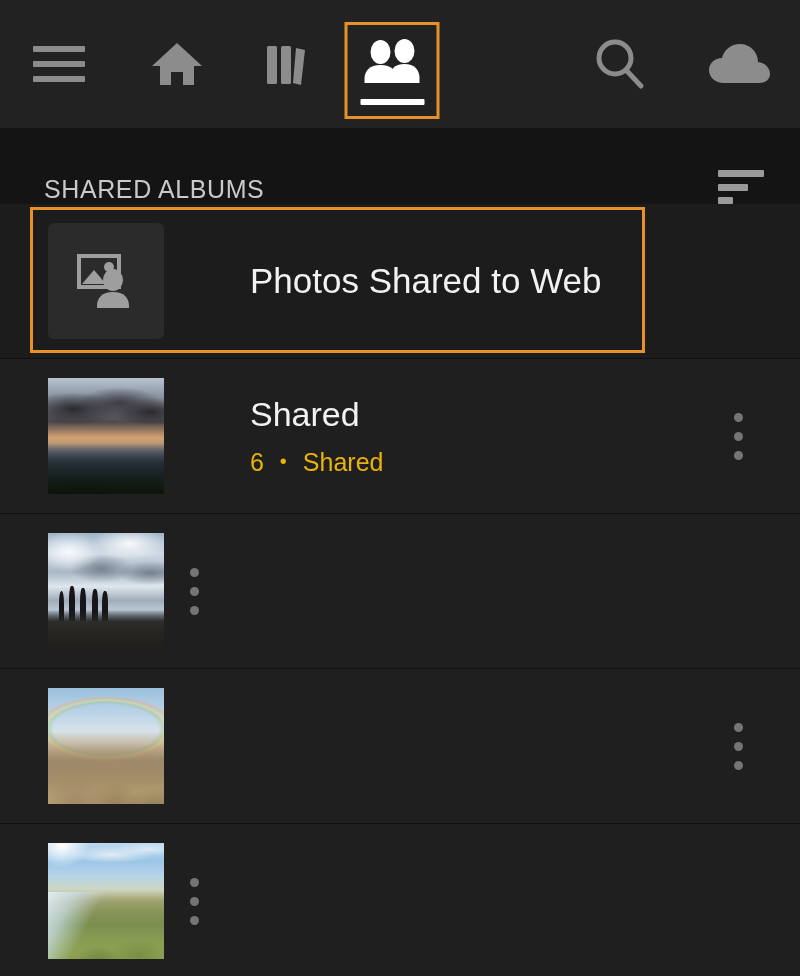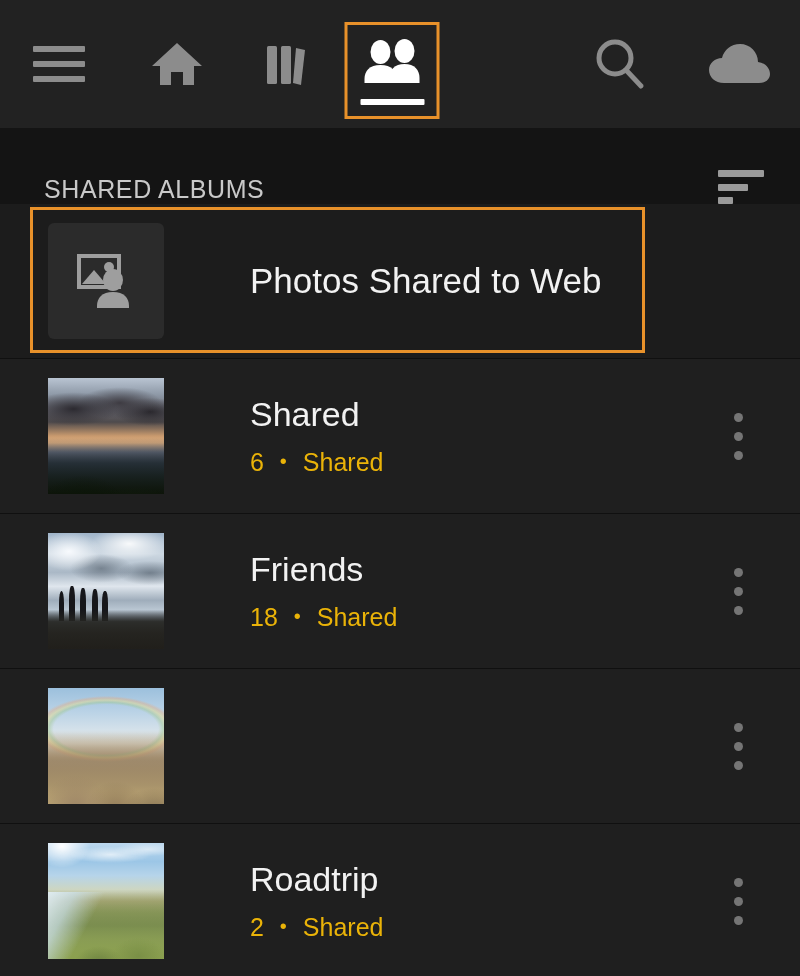--- a/index.html
+++ b/index.html
@@ -428,28 +428,20 @@
       <div class="art art-friends">
         <span class="friends-figs">
           <i></i>
             <i></i>
             <i></i>
             <i></i>
             <i></i>
         </span>
       </div>
     </div>
-    <div class="album-text">
-      <div class="album-title">Friends</div>
-      <div class="album-meta">
-        <span>18</span>
-        <span class="meta-dot">•</span>
-        <span>Shared</span>
-      </div>
-    </div>
     <div class="kebab">
       <span></span>
         <span></span>
         <span></span>
     </div>
   </div>
 
   <div class="album-row">
     <div class="thumb">
       <div class="art art-hdr"></div>
@@ -460,28 +452,20 @@
       <span></span>
         <span></span>
         <span></span>
     </div>
   </div>
 
   <div class="album-row">
     <div class="thumb">
       <div class="art art-road"></div>
     </div>
-    <div class="album-text">
-      <div class="album-title">Roadtrip</div>
-      <div class="album-meta">
-        <span>2</span>
-        <span class="meta-dot">•</span>
-        <span>Shared</span>
-      </div>
-    </div>
     <div class="kebab">
       <span></span>
         <span></span>
         <span></span>
     </div>
   </div>
 
 </div>
 
 </body></html>

